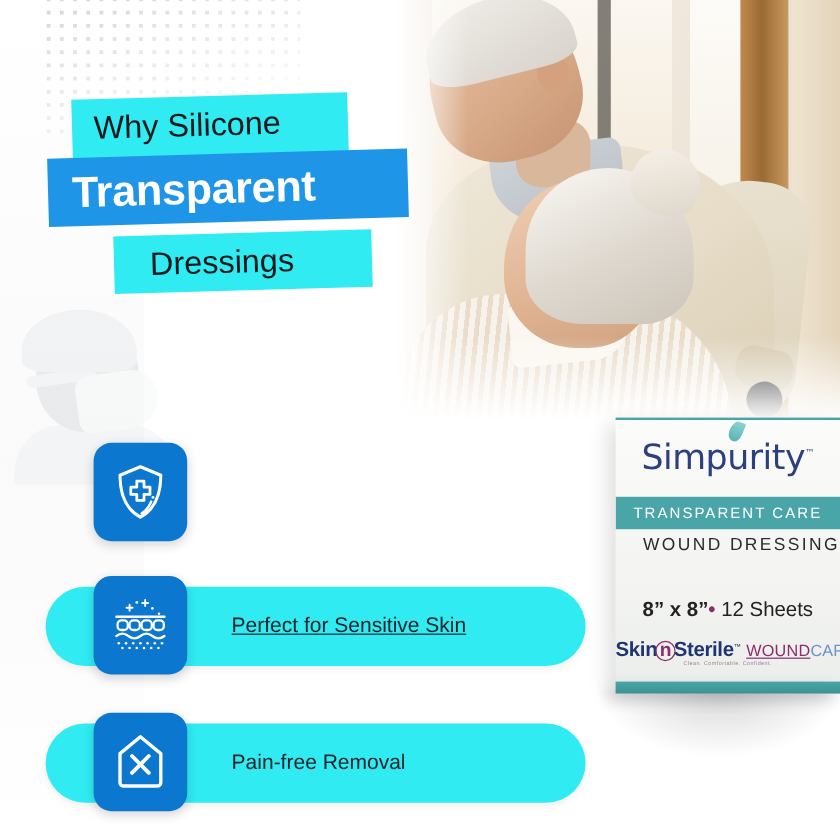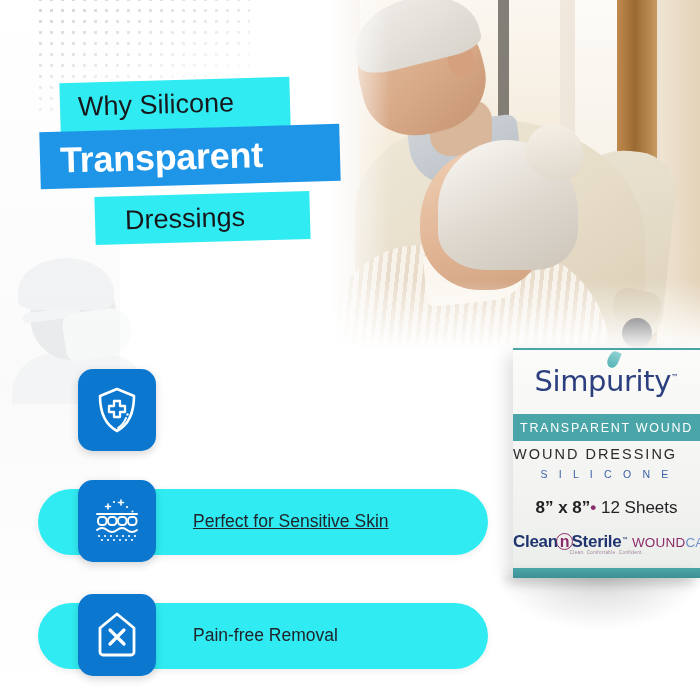--- a/index.html
+++ b/index.html
@@ -267,21 +267,21 @@
   }
   .teal-band {
     position: absolute; left: 0; top: 64px; width: 187px; height: 27px;
     background: #4aa5a8;
     display: flex; align-items: center; justify-content: center;
   }
   .teal-band-txt {
     color: #ffffff; font-size: 12.5px; letter-spacing: 1.7px; font-weight: 400;
   }
   .wound-dressing {
-    position: absolute; left: 0; top: 96px; width: 187px; text-align: left;
+    position: absolute; left: 0; top: 96px; width: 187px; text-align: right;
     font-size: 14.5px; color: #2b2b2b; letter-spacing: 2.0px; font-weight: 500;
   }
   .silicone {
     position: absolute; left: 0; top: 118px; width: 187px; text-align: center;
     font-size: 10.5px; color: #3b5fa8; letter-spacing: 4.2px; font-weight: 500;
   }
   .size-line {
     position: absolute; left: 0; top: 148px; width: 187px; text-align: center;
     font-size: 17px; color: #222; font-weight: 400;
   }
@@ -296,21 +296,21 @@
   }
   .sns-n {
     display: inline-block; position: relative;
     color: #8d2c6b; font-weight: 700; padding: 0 2px;
   }
   .sns-n::before {
     content: ""; position: absolute; left: -2px; top: 0px;
     width: 15px; height: 15px; border: 1.4px solid #8d2c6b; border-radius: 50%;
   }
   .sns-tm { font-size: 6px; vertical-align: super; color: #20356f; }
-  .wound-red { font-size: 13.5px; color: #8d2c6b; letter-spacing: .2px; font-weight: 500;}
+  .wound-red { font-size: 13.5px; color: #8d2c6b; letter-spacing: .2px; font-weight: 500; text-decoration: underline;}
   .care-blue { font-size: 13.5px; color: #6f93c9; letter-spacing: .2px; font-weight: 500;}
   .sns-tag {
     position: absolute; left: 0; top: 200px; width: 187px; text-align: center;
     font-size: 4.5px; color: #9a7f93; letter-spacing: .4px;
   }
   :root {
     --cyan: #30ecf2;
     --blue: #1f95e8;
     --icon-blue: #0b77cf;
   }
@@ -426,32 +426,31 @@
   <div class="prod-box">
 
     <div class="simpurity-wrap">
       <span class="simpurity">
         <span class="droplet"></span>
         <span>Simpurity</span><span class="tm">™</span>
       </span>
     </div>
 
     <div class="teal-band">
-      <span class="teal-band-txt">TRANSPARENT WOUND</span>
+      <span class="teal-band-txt">TRANSPARENT CARE</span>
     </div>
 
     <div class="wound-dressing">WOUND DRESSING</div>
-    <div class="silicone">S I L I C O N E</div>
 
     <div class="size-line">
       <b>8” x 8”</b><span class="size-dot">•</span> <span>12 Sheets</span>
     </div>
 
     <div class="sns-logo">
-      <span class="sns-main">Clean</span><span class="sns-n">n</span><span class="sns-main">Sterile</span><span class="sns-tm">™</span>
+      <span class="sns-main">Skin</span><span class="sns-n">n</span><span class="sns-main">Sterile</span><span class="sns-tm">™</span>
       <span class="wound-red">WOUND</span><span class="care-blue">CARE</span>
     </div>
     <div class="sns-tag">Clean. Comfortable. Confident.</div>
 
   </div>
   <div class="prod-box-bottom"></div>
 
 </div>
 
 </body></html>

